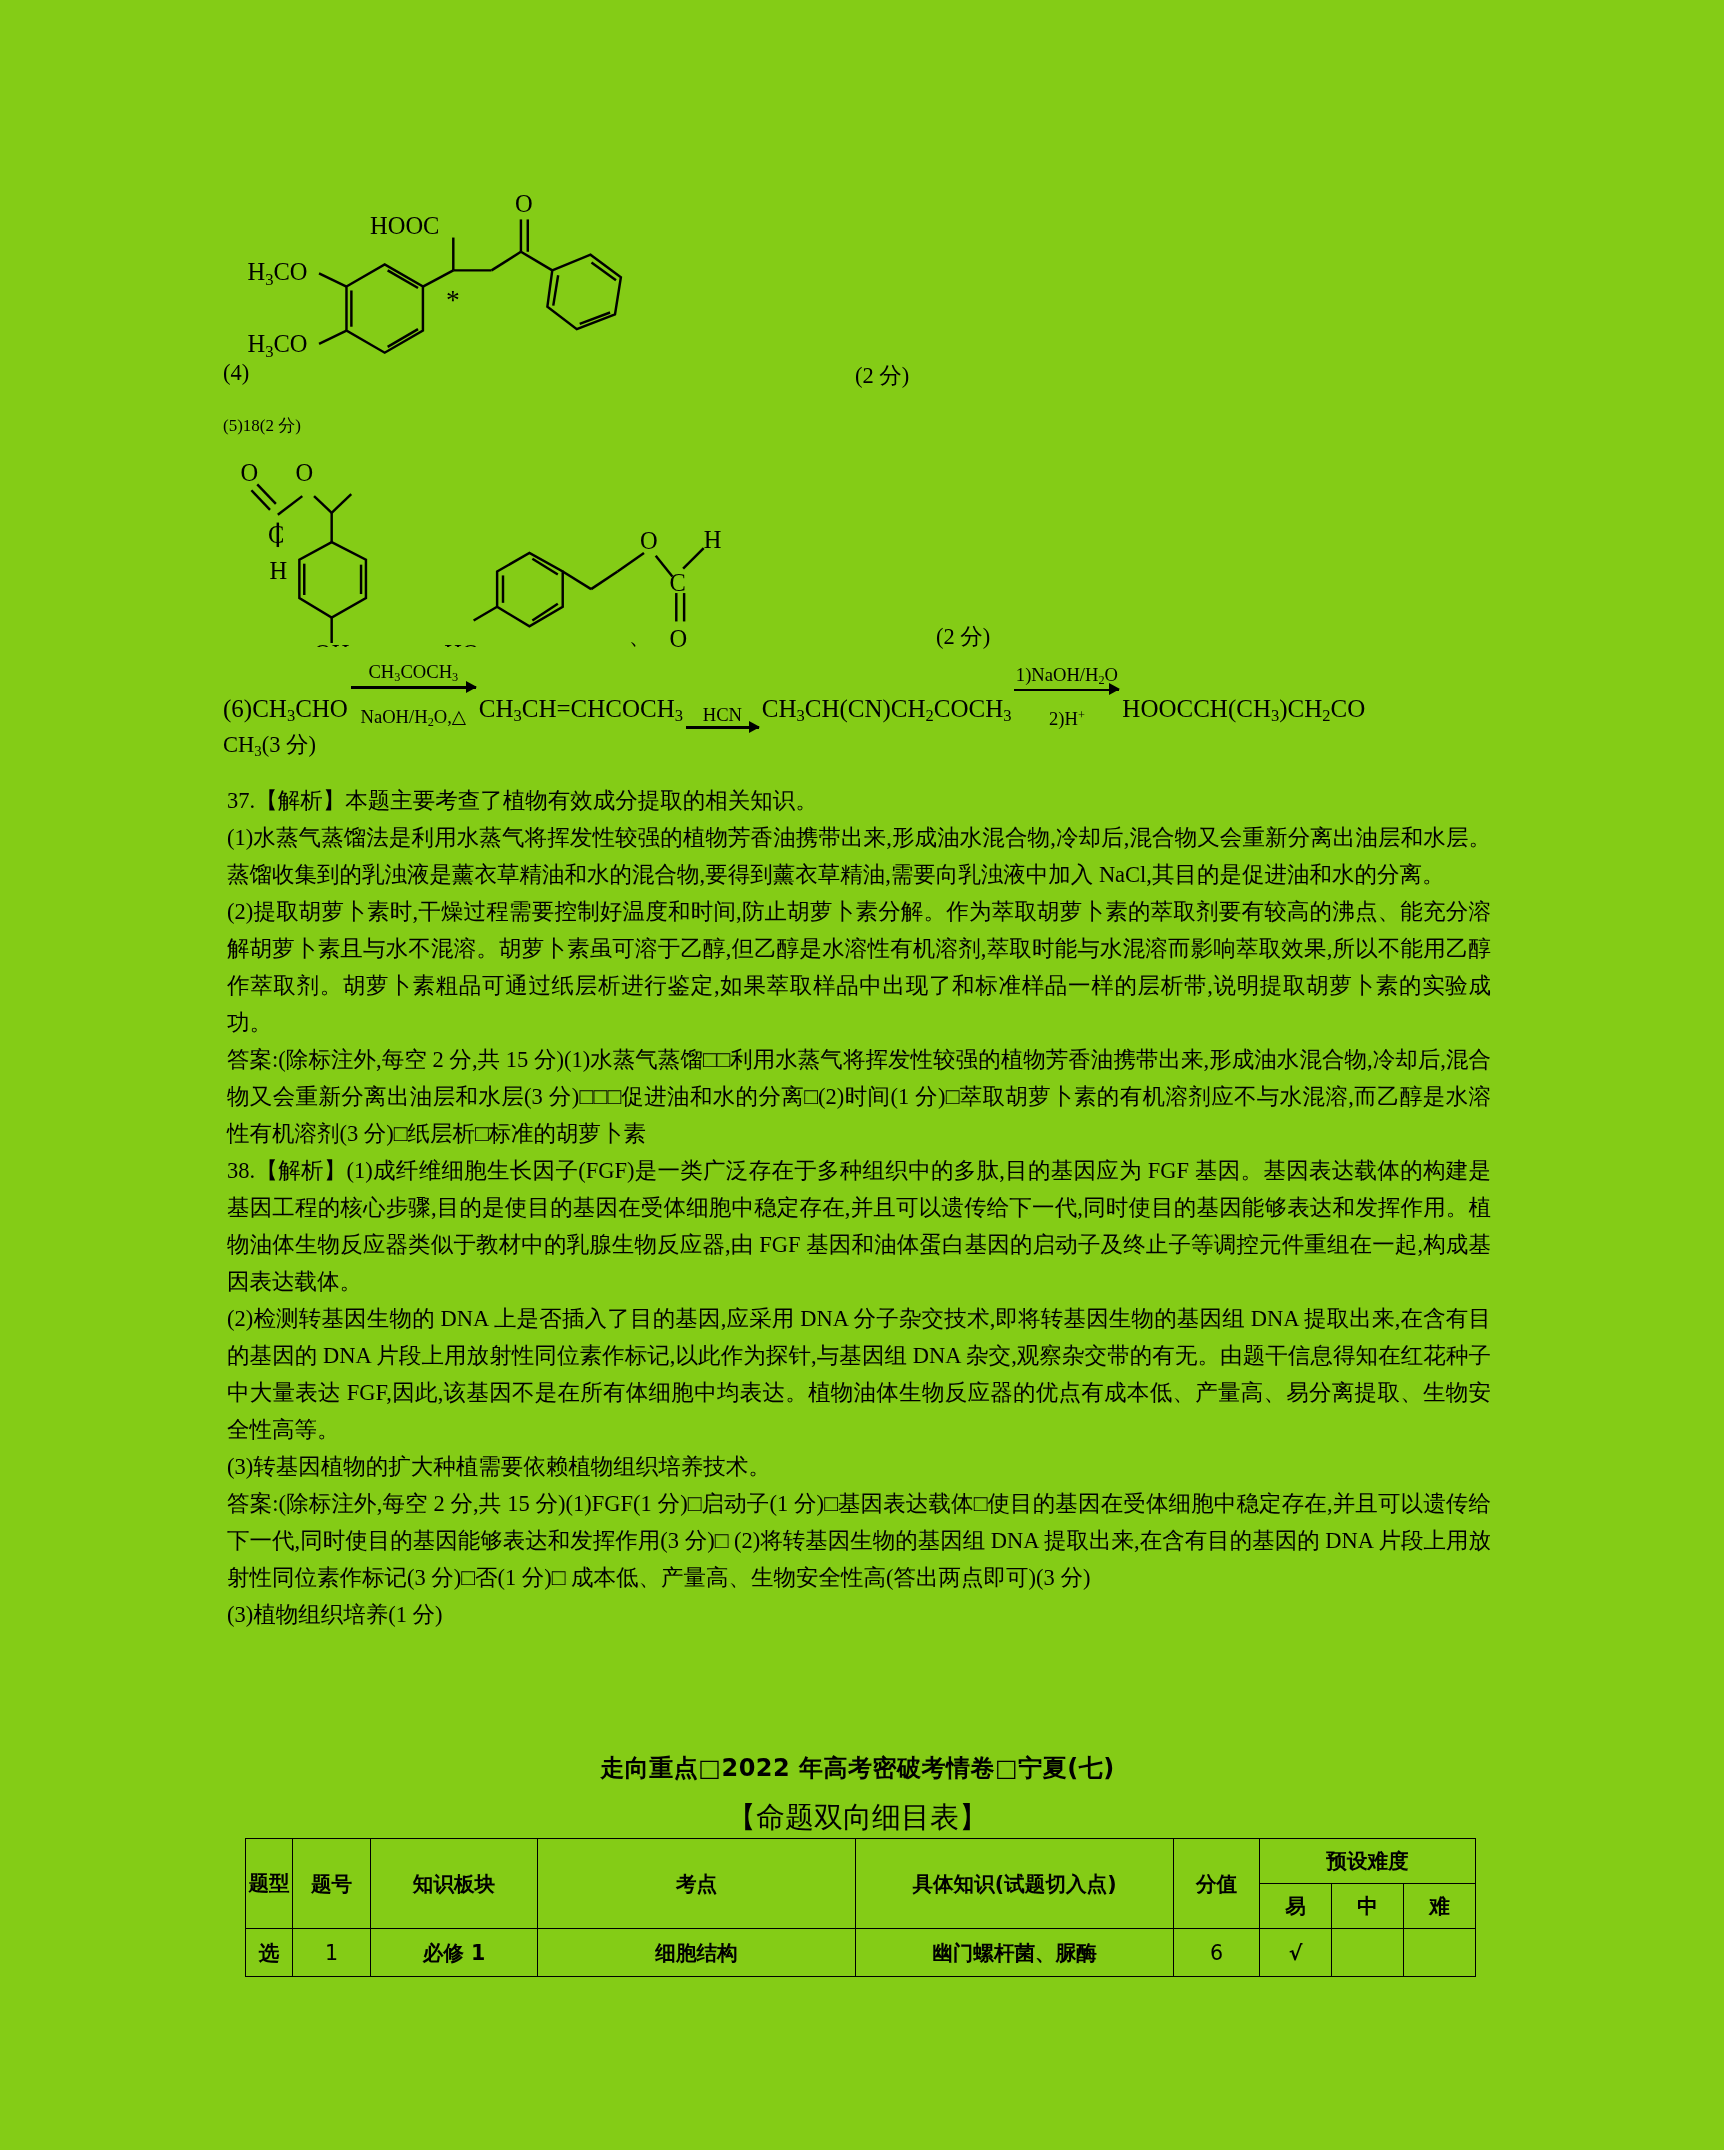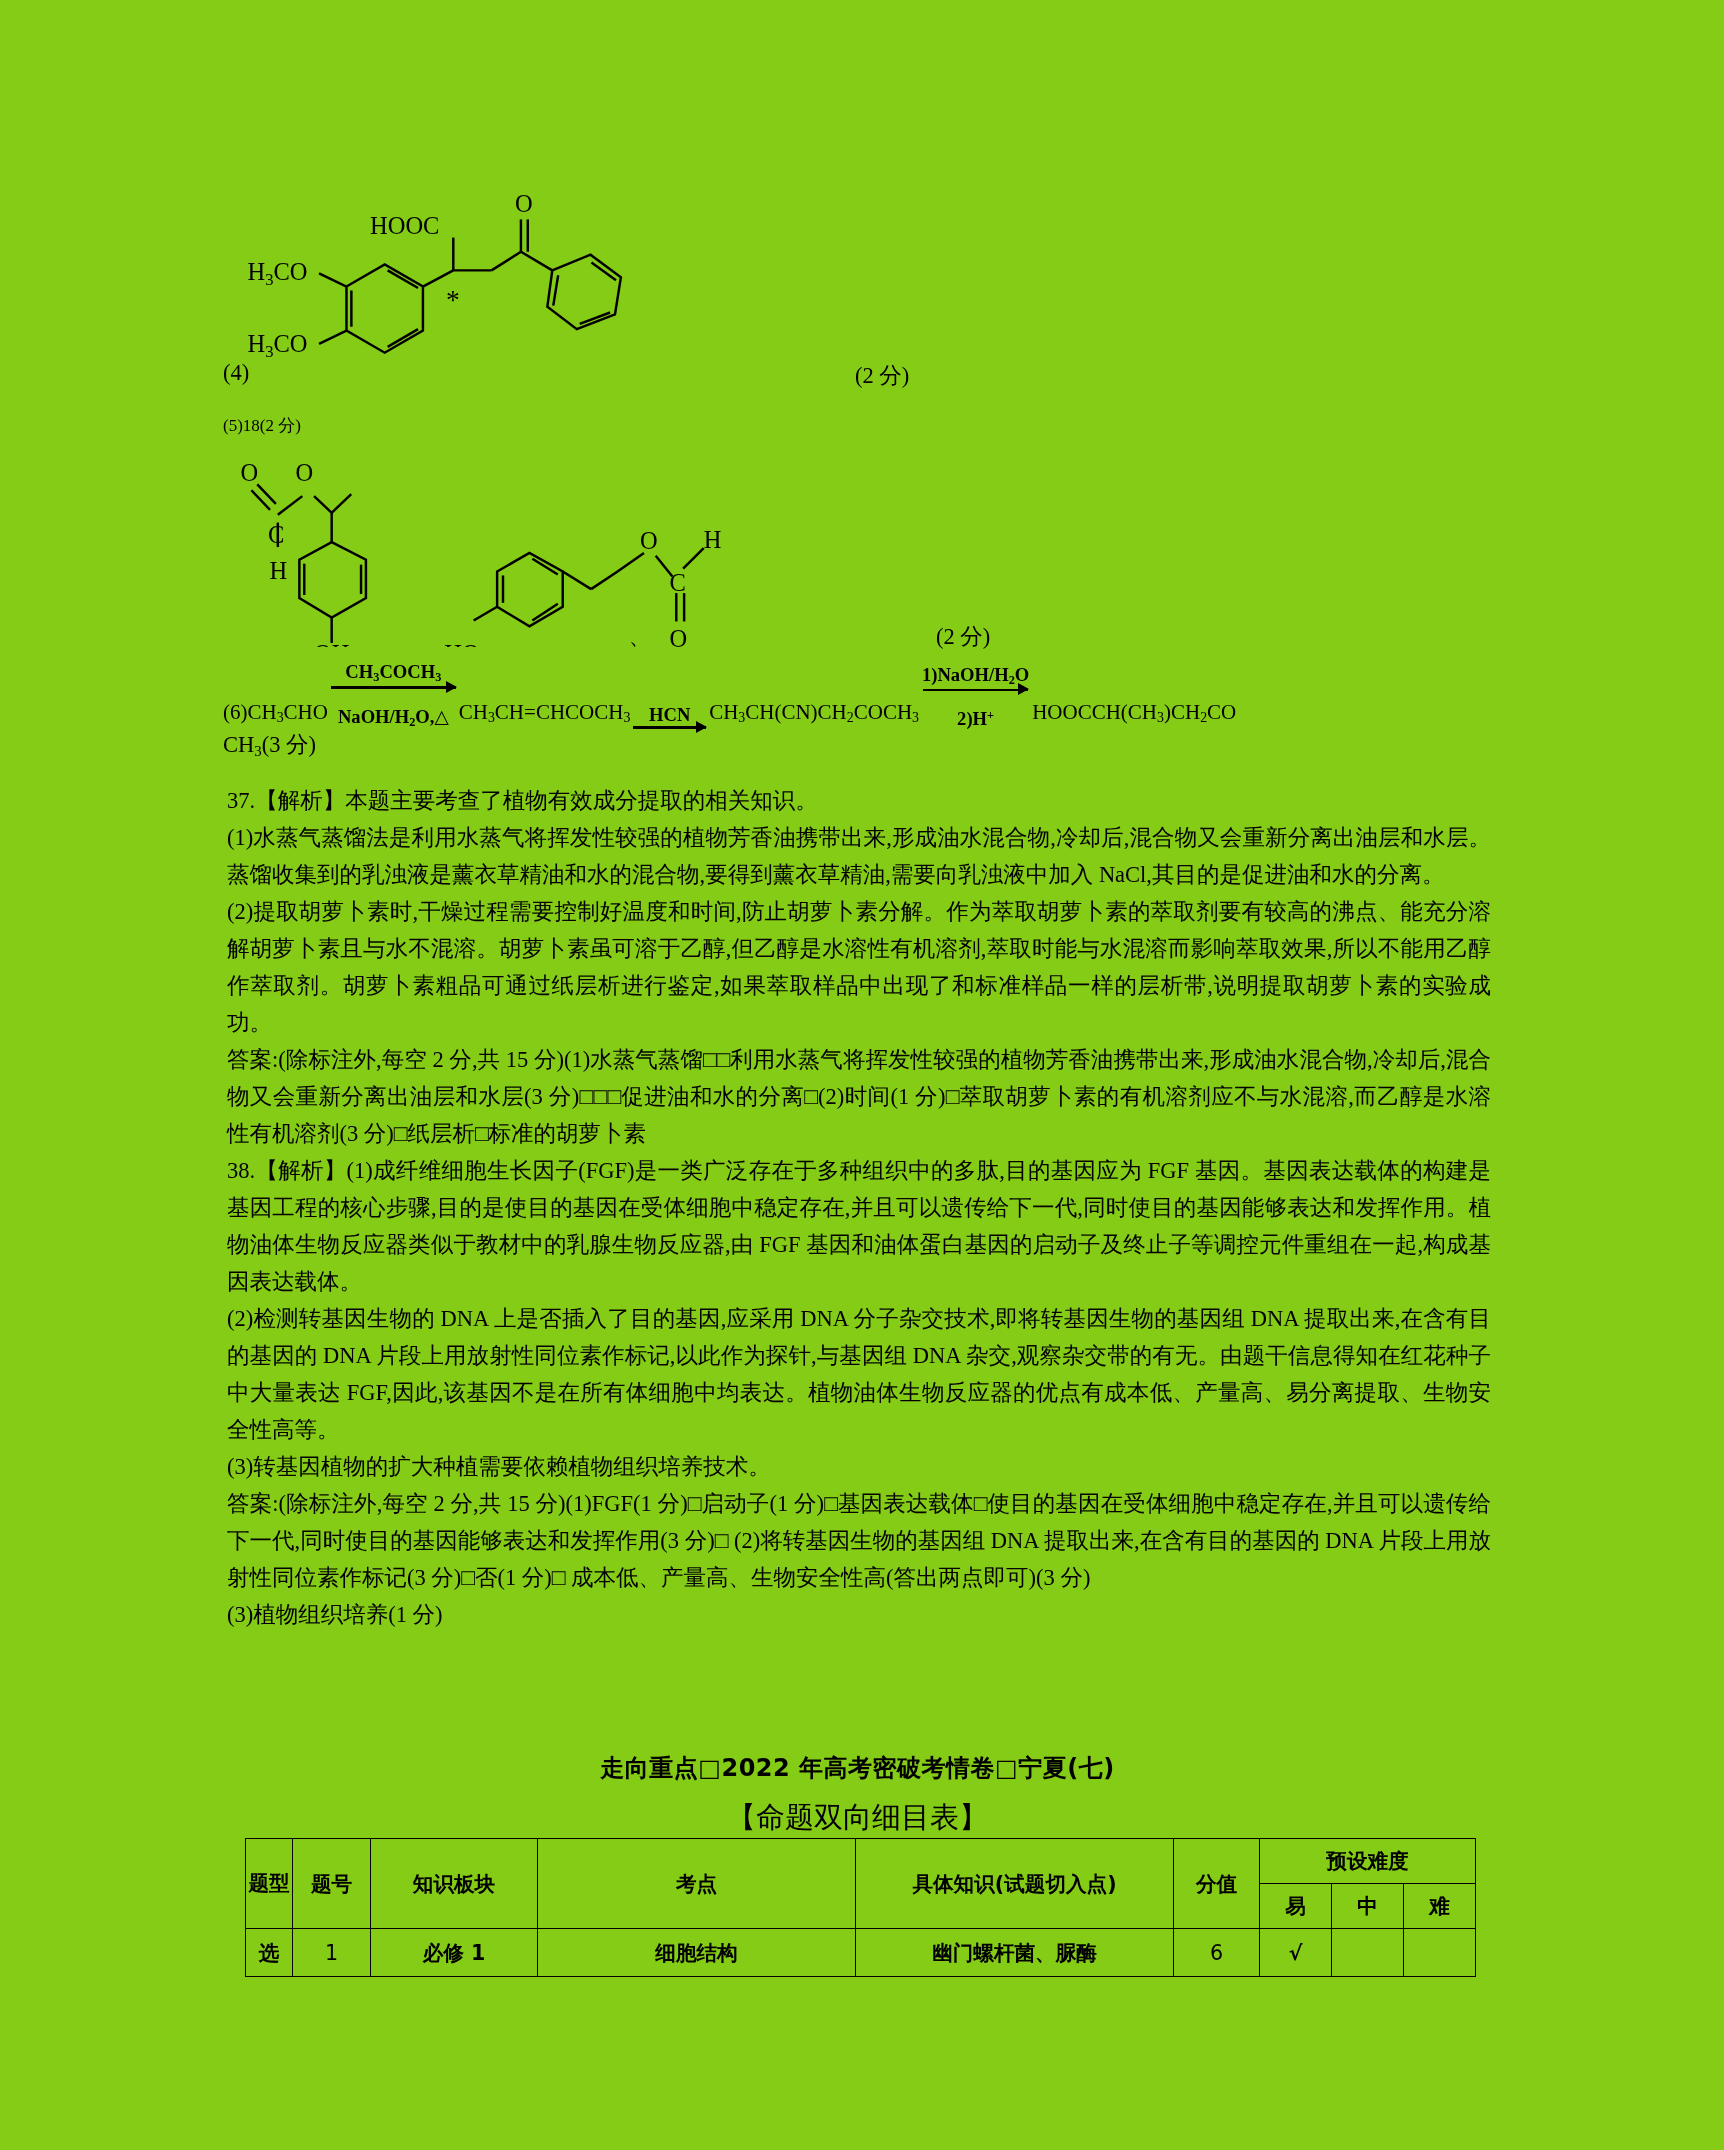--- a/index.html
+++ b/index.html
@@ -83,29 +83,28 @@
     width: 1269px;
     height: 98px;
     font-size: 21.6px;
     white-space: nowrap;
   }
   .rxn-row {
     display: flex;
     align-items: flex-end;
     height: 64px;
   }
-  .rxn-term { font-size: 21px; line-height: 1; padding-bottom: 3.9px; }
+  .rxn-term { font-size: 25px; line-height: 1; padding-bottom: 3.9px; }
   .arrowbox {
     display: inline-flex;
     flex-direction: column;
     align-items: center;
     justify-content: flex-end;
     margin: 0 2.9px;
     position: relative;
-    font-weight: bold;
   }
   .arrowbox .above {
     font-size: 18.6px;
     line-height: 1.05;
     white-space: nowrap;
     margin-bottom: 2px;
   }
   .arrowbox .below {
     font-size: 18.6px;
     line-height: 1.05;

